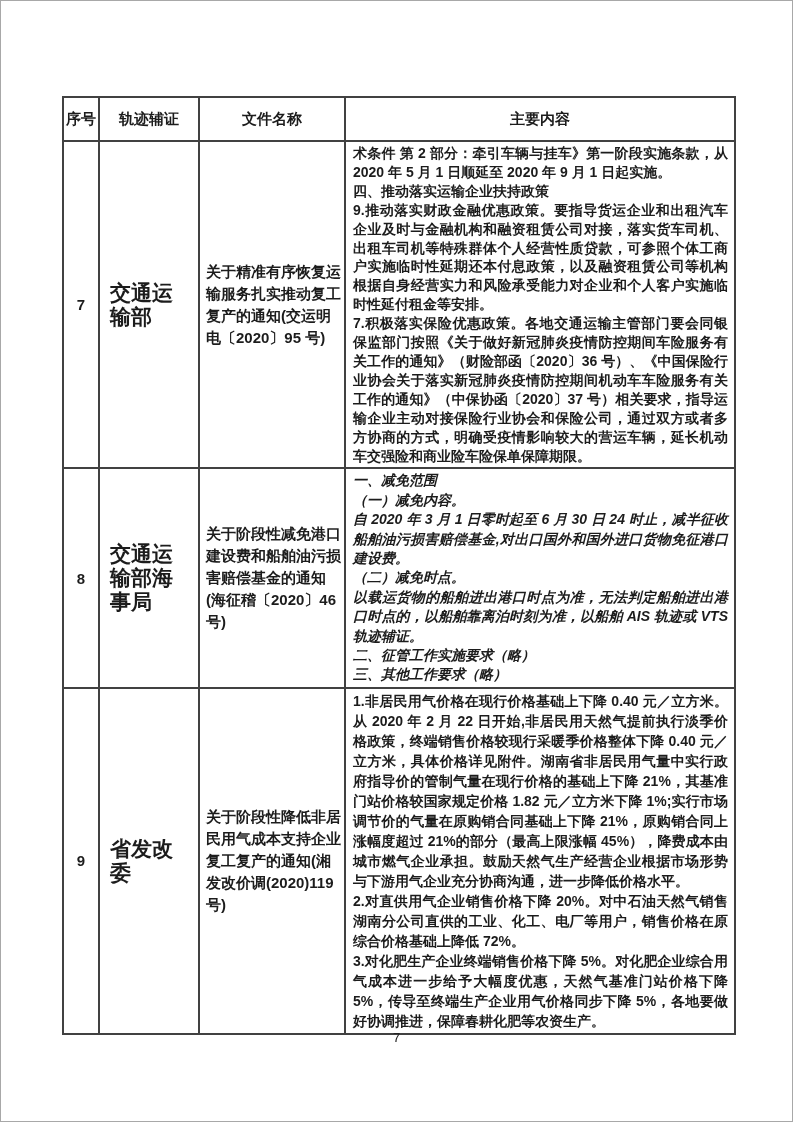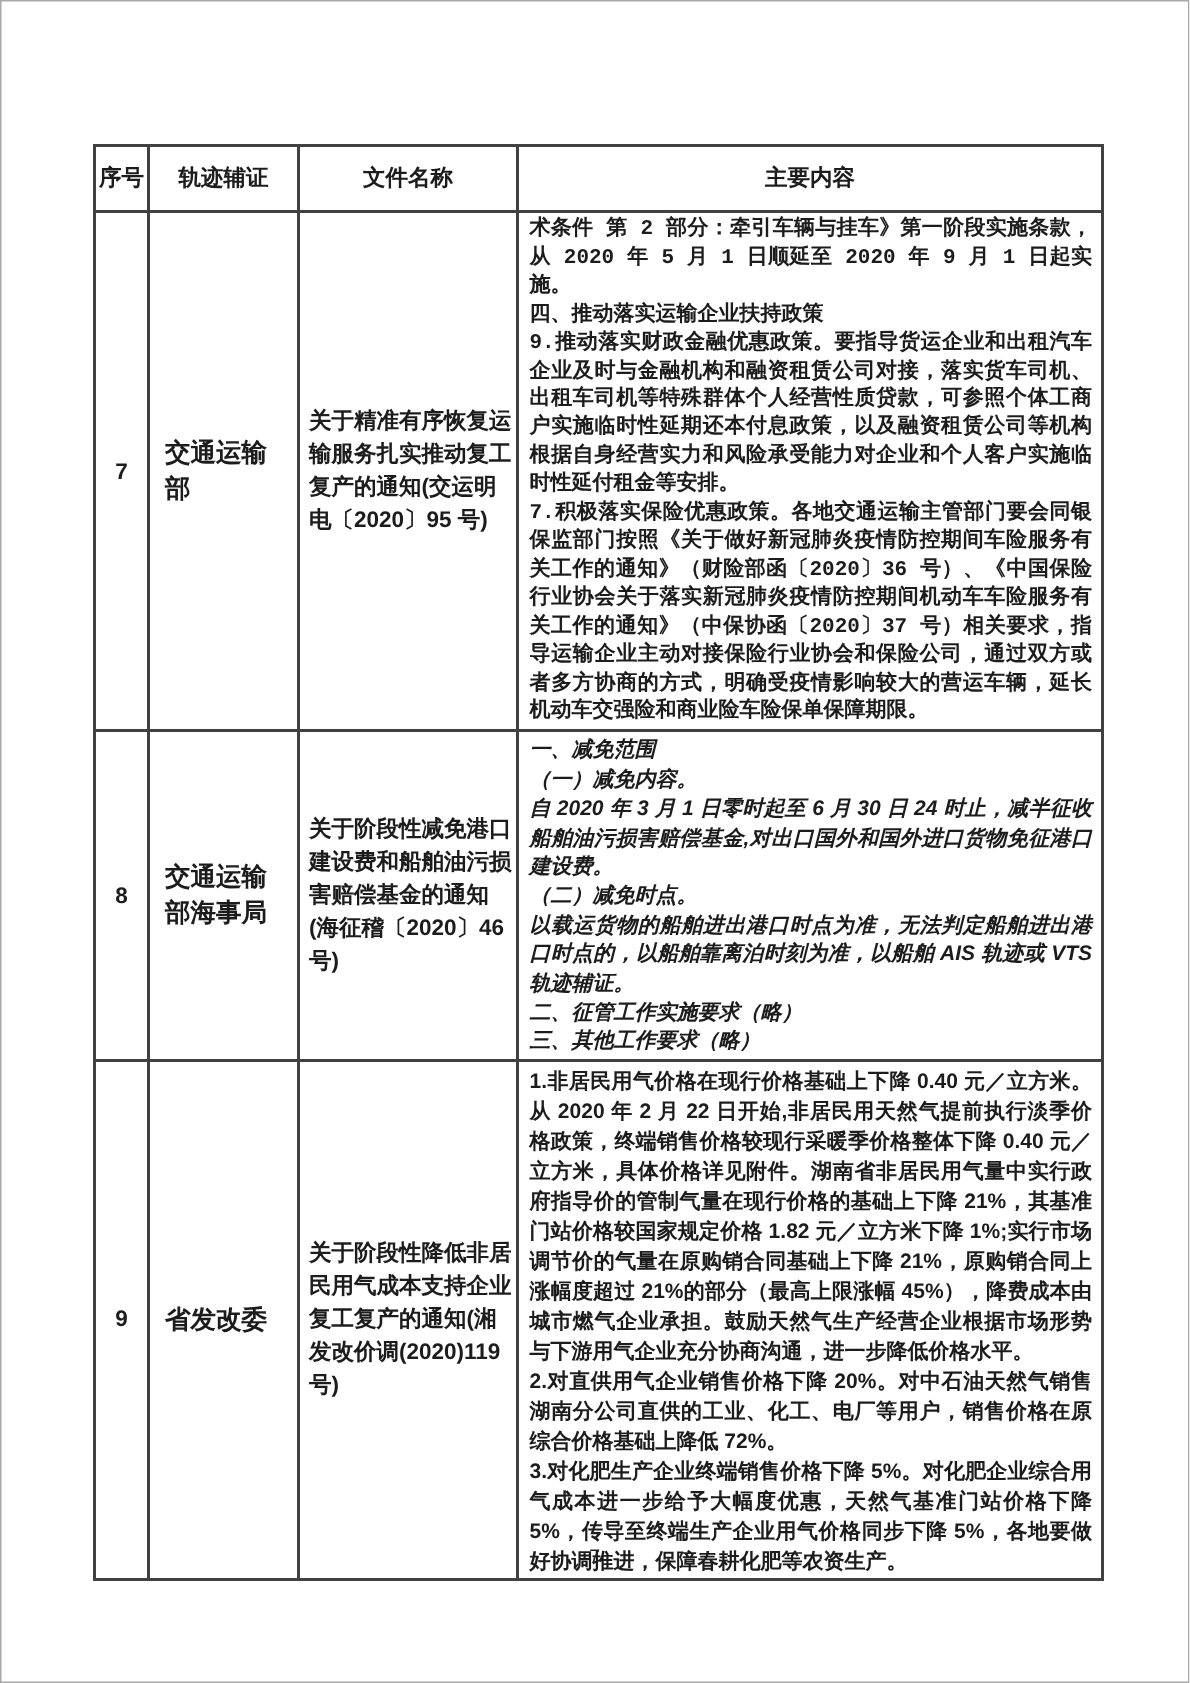--- a/index.html
+++ b/index.html
@@ -36,38 +36,38 @@
     padding:2px;
     line-height:20px;
   }
   td.cell-no {
     text-align:center;
     vertical-align:middle;
     font-size:15px;
   }
   td.cell-agency {
     vertical-align:middle;
-    font-size:17px;
+    font-size:21px;
     line-height:24px;
     padding:0 12px 0 10px;
   }
   td.cell-docname {
     vertical-align:middle;
     font-size:15px;
     line-height:22px;
     padding:0 3px 0 6px;
   }
   td.cell-content {
     vertical-align:top;
     font-size:14px;
     padding:2px 6px 2px 7px;
     text-align:justify;
   }
   td.cell-content p { margin:0; }
-  tr.row-7 td.cell-content { height:319px; line-height:18.9px;font-family:Liberation Mono, monospace; }
+  tr.row-7 td.cell-content { height:319px; line-height:18.9px; }
   tr.row-8 td.cell-content { height:195px; line-height:19.4px;font-style:italic; }
   tr.row-9 td.cell-content { height:342px; line-height:20px; }
   .page-number {
     position:absolute;
     left:0; right:0;
     top:1029px;
     text-align:center;
     font-size:13px;
     font-weight:normal;
     color:#222222;

